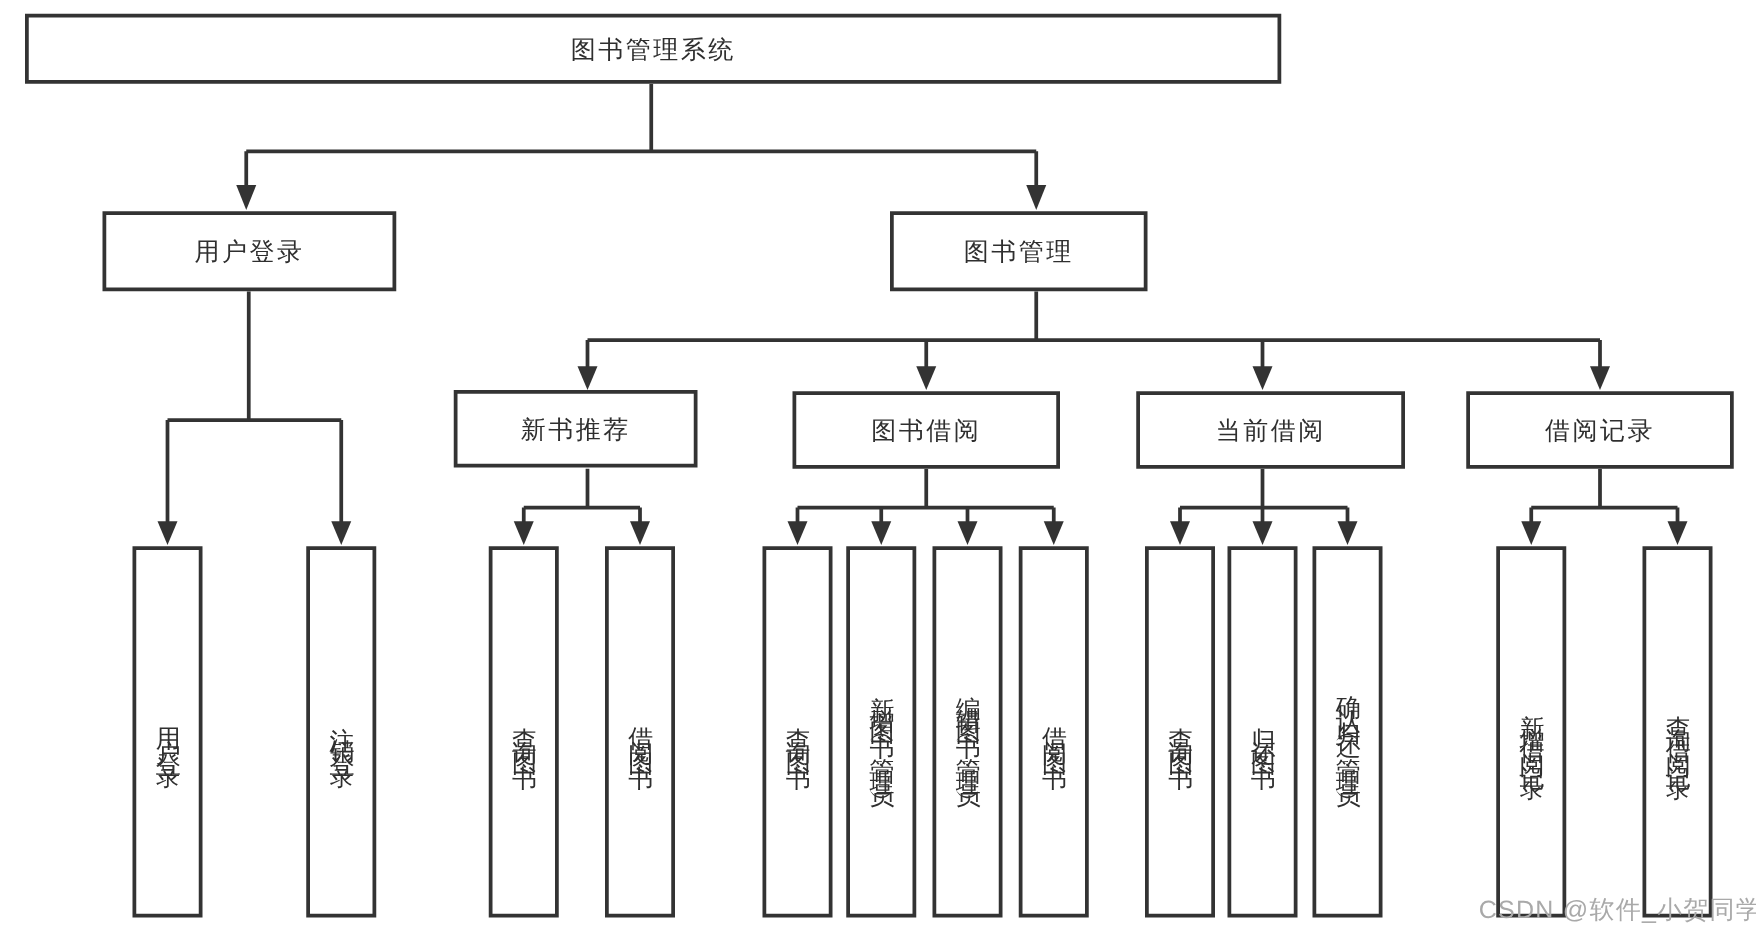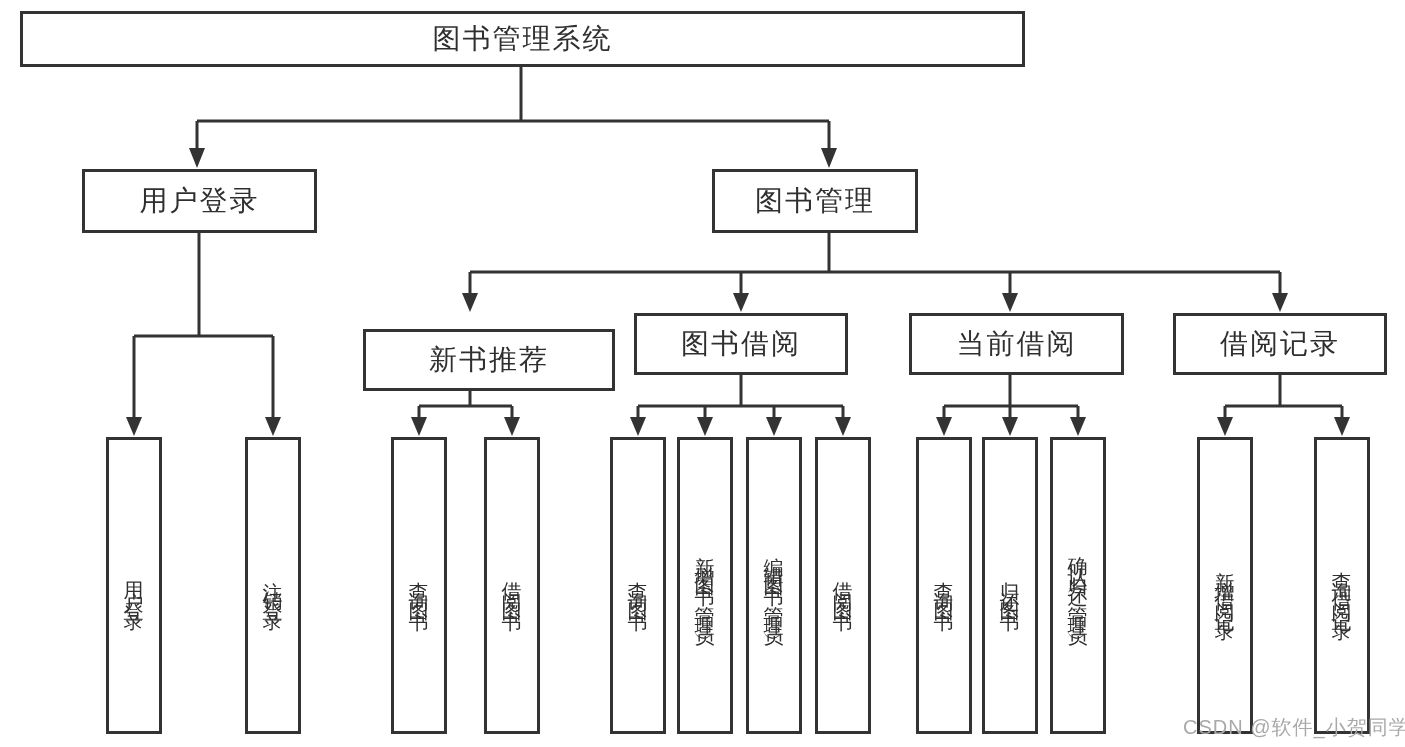--- a/index.html
+++ b/index.html
@@ -12,21 +12,21 @@
   }
   .connectors{position:absolute;left:0;top:0;width:1405px;height:747px;}
   .node{
     position:absolute;
     border:3px solid var(--border,#333333);
     background:#ffffff;
     box-sizing:border-box;
     display:flex;align-items:center;justify-content:center;
     color:var(--text,#2f2f2f);
   }
-  .node.h span{font-size:28px;letter-spacing:2px;white-space:nowrap;}
+  .node.h span{font-size:20px;letter-spacing:2px;white-space:nowrap;}
   .node.v span{
     writing-mode:vertical-rl;
     text-orientation:mixed;
     font-size:20px;
     letter-spacing:10px;
     line-height:1;
     white-space:nowrap;
   }
   .watermark{
     position:absolute;
@@ -115,21 +115,21 @@
     <span>图书管理系统</span>
   </div>
 
   <div class="node h" style="left:82px;top:169px;width:235px;height:64px;">
     <span>用户登录</span>
   </div>
   <div class="node h" style="left:712px;top:169px;width:206px;height:64px;">
     <span>图书管理</span>
   </div>
 
-  <div class="node h" style="left:363px;top:329px;width:252px;height:62px;text-align:right;">
+  <div class="node h" style="left:363px;top:312px;width:195px;height:62px;text-align:right;">
     <span>新书推荐</span>
   </div>
   <div class="node h" style="left:634px;top:313px;width:214px;height:62px;text-align:center;">
     <span>图书借阅</span>
   </div>
   <div class="node h" style="left:909px;top:313px;width:215px;height:62px;">
     <span>当前借阅</span>
   </div>
   <div class="node h" style="left:1173px;top:313px;width:214px;height:62px;">
     <span>借阅记录</span>

